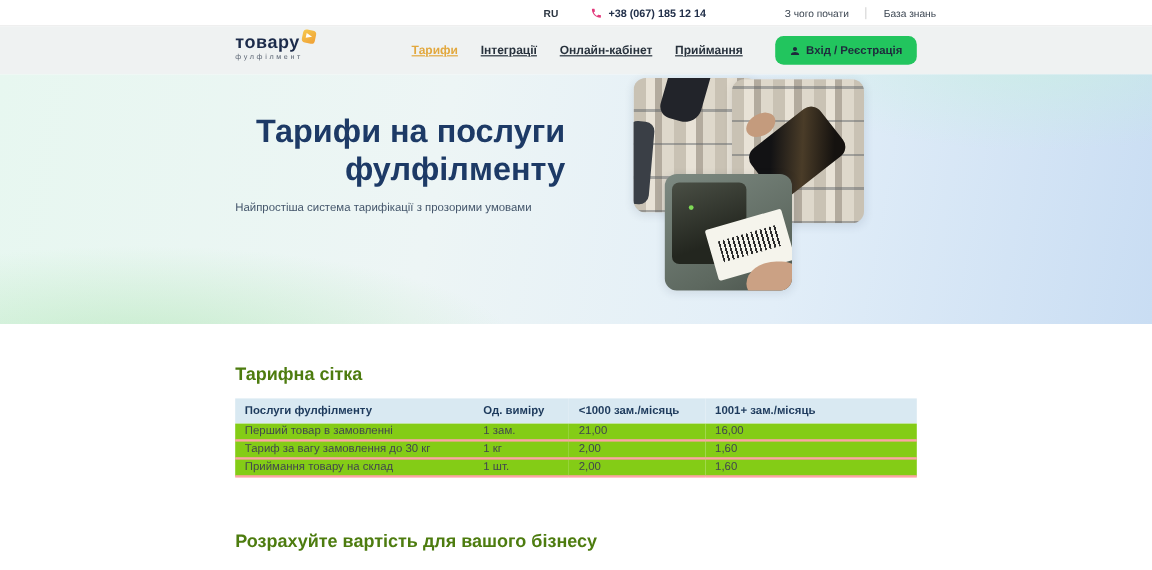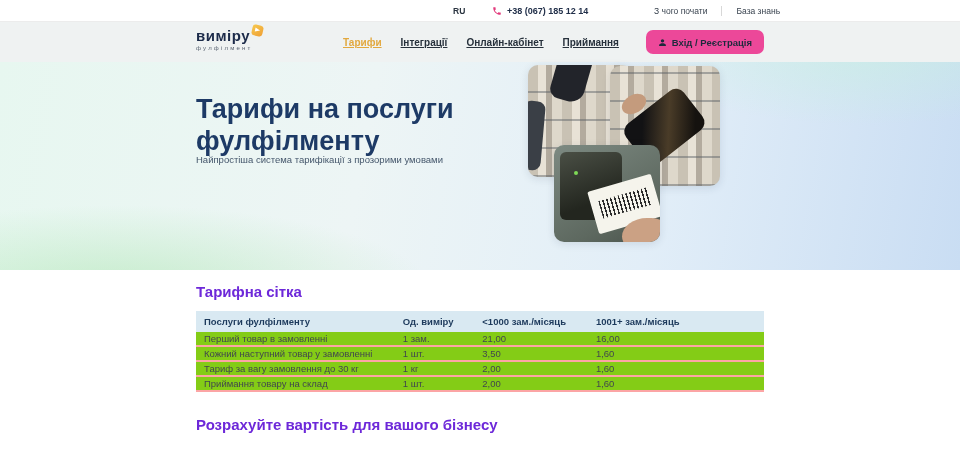--- a/index.html
+++ b/index.html
@@ -31,34 +31,34 @@
   .logo-badge::after { content:""; position:absolute; left:3px; top:3px;
     width:0; height:0; border-left:5px solid #ffffff;
     border-top:2.5px solid transparent; border-bottom:2.5px solid transparent; }
   .logo-tagline { font-size:6px; letter-spacing:2.2px; color:#5a6472; margin-top:2px; }
 
   .nav { position:absolute; left:147px; top:0; height:40px; display:flex; align-items:center; gap:19px; }
   .nav-item { font-size:10px; font-weight:600; color:#27313c; cursor:pointer; white-space:nowrap;text-decoration:underline; }
   .nav-item.active { color:#e2a83e; }
 
   .cta-button { position:absolute; right:0; top:8px; height:24px; padding:0 12px;
-    display:flex; align-items:center; gap:5px; background:#ec4899; border:none;
+    display:flex; align-items:center; gap:5px; background:#22c55e; border:none;
     border-radius:7px; font-family:"Liberation Sans",sans-serif; font-size:9.5px;
     font-weight:bold; color:#1e2a3c; cursor:pointer; }
 
   
   .hero { height:208px; position:relative;
     background:
       radial-gradient(60% 75% at 12% 110%, rgba(168,228,172,0.55), rgba(168,228,172,0) 55%),
       radial-gradient(45% 70% at 90% -8%, rgba(196,242,220,0.55), rgba(196,242,220,0) 55%),
       linear-gradient(100deg,#e7f7f0 0%, #edf5f5 38%, #e2eef8 68%, #c9ddf3 100%); }
-  .hero .container { height:208px; }
+  .hero .container { height:208px;text-align:right; }
   .hero-title { position:absolute; left:0; top:32px; max-width:275px;
     font-size:27px; line-height:1.18; font-weight:800; color:#1d3a66; }
-  .hero-subtitle { position:absolute; left:0; top:92px; font-size:9.5px; color:#44566b; }
+  .hero-subtitle { position:absolute; left:0; top:106px; font-size:9.5px; color:#44566b; }
 
   .photo { position:absolute; border-radius:10px; overflow:hidden;
     box-shadow:0 2px 8px rgba(30,50,70,0.12); }
   .shelfbg { background:
       repeating-linear-gradient(0deg, rgba(88,94,100,0.45) 0 2px, rgba(0,0,0,0) 2px 28px),
       repeating-linear-gradient(90deg,#c9c2b4 0 10px,#e8e2d6 10px 18px,#b3ab9e 18px 24px,#ded8cb 24px 34px),
       #d8d2c6; }
   .photo-shelves { left:332px; top:3px; width:104px; height:112px; z-index:1; }
   .photo-shelves .arm { position:absolute; top:-6px; left:24%; width:34px; height:42px;
     background:#22242a; border-radius:0 0 14px 10px; transform:rotate(16deg); }
@@ -78,21 +78,21 @@
     border-radius:50%; background:#7ed956; }
   .photo-printer .label { position:absolute; right:2px; bottom:16px; width:66px; height:44px;
     background:#f5f4ec; transform:rotate(-16deg); border-radius:2px; }
   .photo-printer .barcode { position:absolute; left:8px; top:12px; width:50px; height:18px;
     background:repeating-linear-gradient(90deg,#2b2b2b 0 1.5px, transparent 1.5px 4px); }
   .photo-printer .hand { position:absolute; right:-8px; bottom:-10px; width:46px; height:34px;
     background:#cba184; border-radius:60% 40% 10% 50%; }
 
   
   .pricing { padding-top:13px; }
-  .section-heading { font-size:15px; font-weight:800; color:#6d28d9; }
+  .section-heading { font-size:15px; font-weight:800; color:#4d7c0f;margin-top:21px; }
   .pricing-table { width:568px; border-collapse:collapse; margin-top:11px; table-layout:fixed; }
   .pricing-table th { background:#d9e9f2; font-size:9.5px; font-weight:bold; color:#1d3a5c;
     text-align:left; padding:5px 8px; }
   .pricing-table td { font-size:9.5px; color:#42474d; padding:1px 8px;
     border-bottom:2px solid #fca5a5; background:#84cc16; }
   .pricing-table col.c1 { width:35%; } .pricing-table col.c2 { width:14%; }
   .pricing-table col.c3 { width:20%; } .pricing-table col.c4 { width:31%; }
 
   .calculator { padding-top:24px; }
 
@@ -117,21 +117,21 @@
       <span class="topbar-divider" data-interactable="false"></span>
       <span data-interactable="true">База знань</span>
     </span>
   </div>
 </div>
 
 <header class="header" data-interactable="false">
   <div class="container">
     <div class="logo" data-interactable="true">
       <div class="logo-row">
-        <span class="logo-name" data-interactable="false">виміру</span>
+        <span class="logo-name" data-interactable="false">товару</span>
         <span class="logo-badge" data-interactable="false"></span>
       </div>
       <div class="logo-tagline" data-interactable="false">фулфілмент</div>
     </div>
     <nav class="nav" data-interactable="false">
       <span class="nav-item active" data-interactable="true">Тарифи</span>
       <span class="nav-item" data-interactable="true">Інтеграції</span>
       <span class="nav-item" data-interactable="true">Онлайн-кабінет</span>
       <span class="nav-item" data-interactable="true">Приймання</span>
     </nav>
@@ -187,26 +187,20 @@
         </tr>
       </thead>
       <tbody>
         <tr data-interactable="false">
           <td data-interactable="false">Перший товар в замовленні</td>
           <td data-interactable="false">1 зам.</td>
           <td data-interactable="false">21,00</td>
           <td data-interactable="false">16,00</td>
         </tr>
         <tr data-interactable="false">
-          <td data-interactable="false">Кожний наступний товар у замовленні</td>
-          <td data-interactable="false">1 шт.</td>
-          <td data-interactable="false">3,50</td>
-          <td data-interactable="false">1,60</td>
-        </tr>
-        <tr data-interactable="false">
           <td data-interactable="false">Тариф за вагу замовлення до 30 кг</td>
           <td data-interactable="false">1 кг</td>
           <td data-interactable="false">2,00</td>
           <td data-interactable="false">1,60</td>
         </tr>
         <tr data-interactable="false">
           <td data-interactable="false">Приймання товару на склад</td>
           <td data-interactable="false">1 шт.</td>
           <td data-interactable="false">2,00</td>
           <td data-interactable="false">1,60</td>

